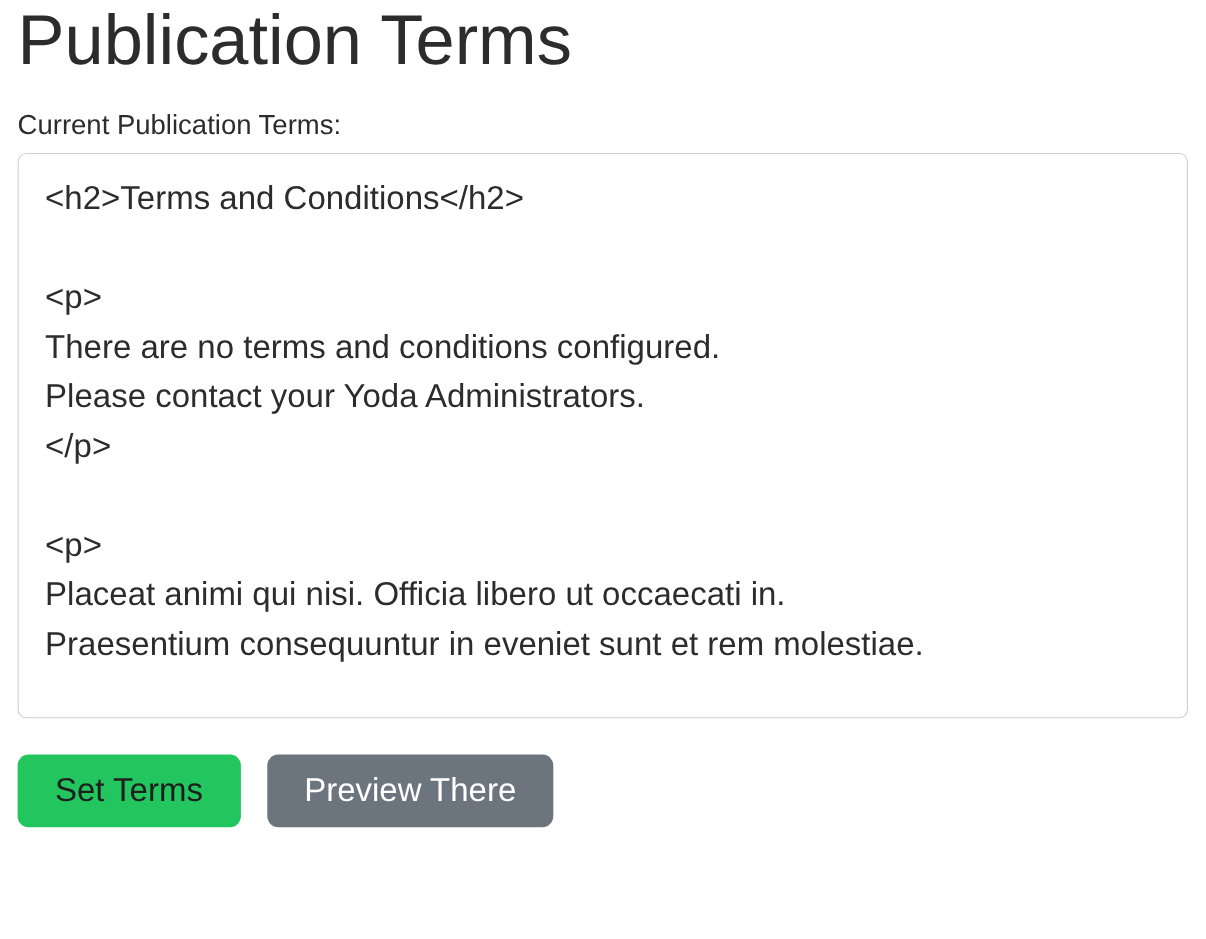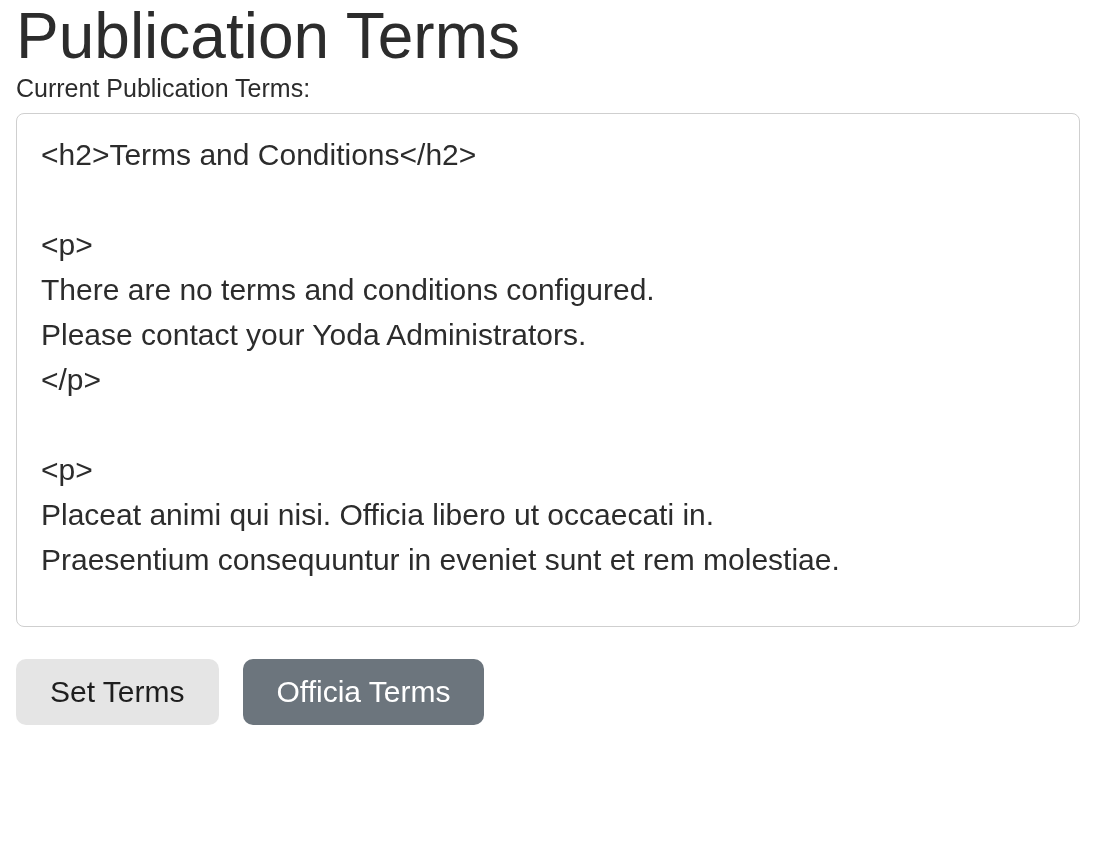--- a/index.html
+++ b/index.html
@@ -11,21 +11,21 @@
     background: #ffffff;
     font-family: "Helvetica Neue", Helvetica, Arial, sans-serif;
     color: #2c2c2c;
   }
   .page {
     padding: 0 16px;
   }
   h1.title {
     font-size: 64px;
     font-weight: 500;
-    margin: 0 0 0 0;
+    margin: 0 0 26px 0;
     line-height: 1.15;
     color: #2c2c2c;
   }
   .subtitle {
     font-size: 25px;
     font-weight: 400;
     margin: 0 0 10px 0;
     color: #2c2c2c;
   }
   .textarea-wrap {
@@ -58,21 +58,21 @@
     justify-content: center;
     padding: 18px 34px;
     font-size: 30px;
     font-weight: 400;
     border-radius: 10px;
     border: none;
     cursor: pointer;
     line-height: 1;
   }
   .btn-primary {
-    background: #e5e5e5;
+    background: #22c55e;
     color: #1e1e1e;
   }
   .btn-secondary {
     background: #6c757d;
     color: #ffffff;
   }
 </style>
 </head>
 <body>
 
@@ -90,16 +90,16 @@
 Please contact your Yoda Administrators.
 &lt;/p&gt;
 
 &lt;p&gt;
 Placeat animi qui nisi. Officia libero ut occaecati in.
 Praesentium consequuntur in eveniet sunt et rem molestiae.</textarea>
   </div>
 
   <div class="button-row">
     <button class="btn btn-primary">Set Terms</button>
-    <button class="btn btn-secondary">Officia Terms</button>
+    <button class="btn btn-secondary">Preview There</button>
   </div>
 
 </div>
 
 </body></html>

